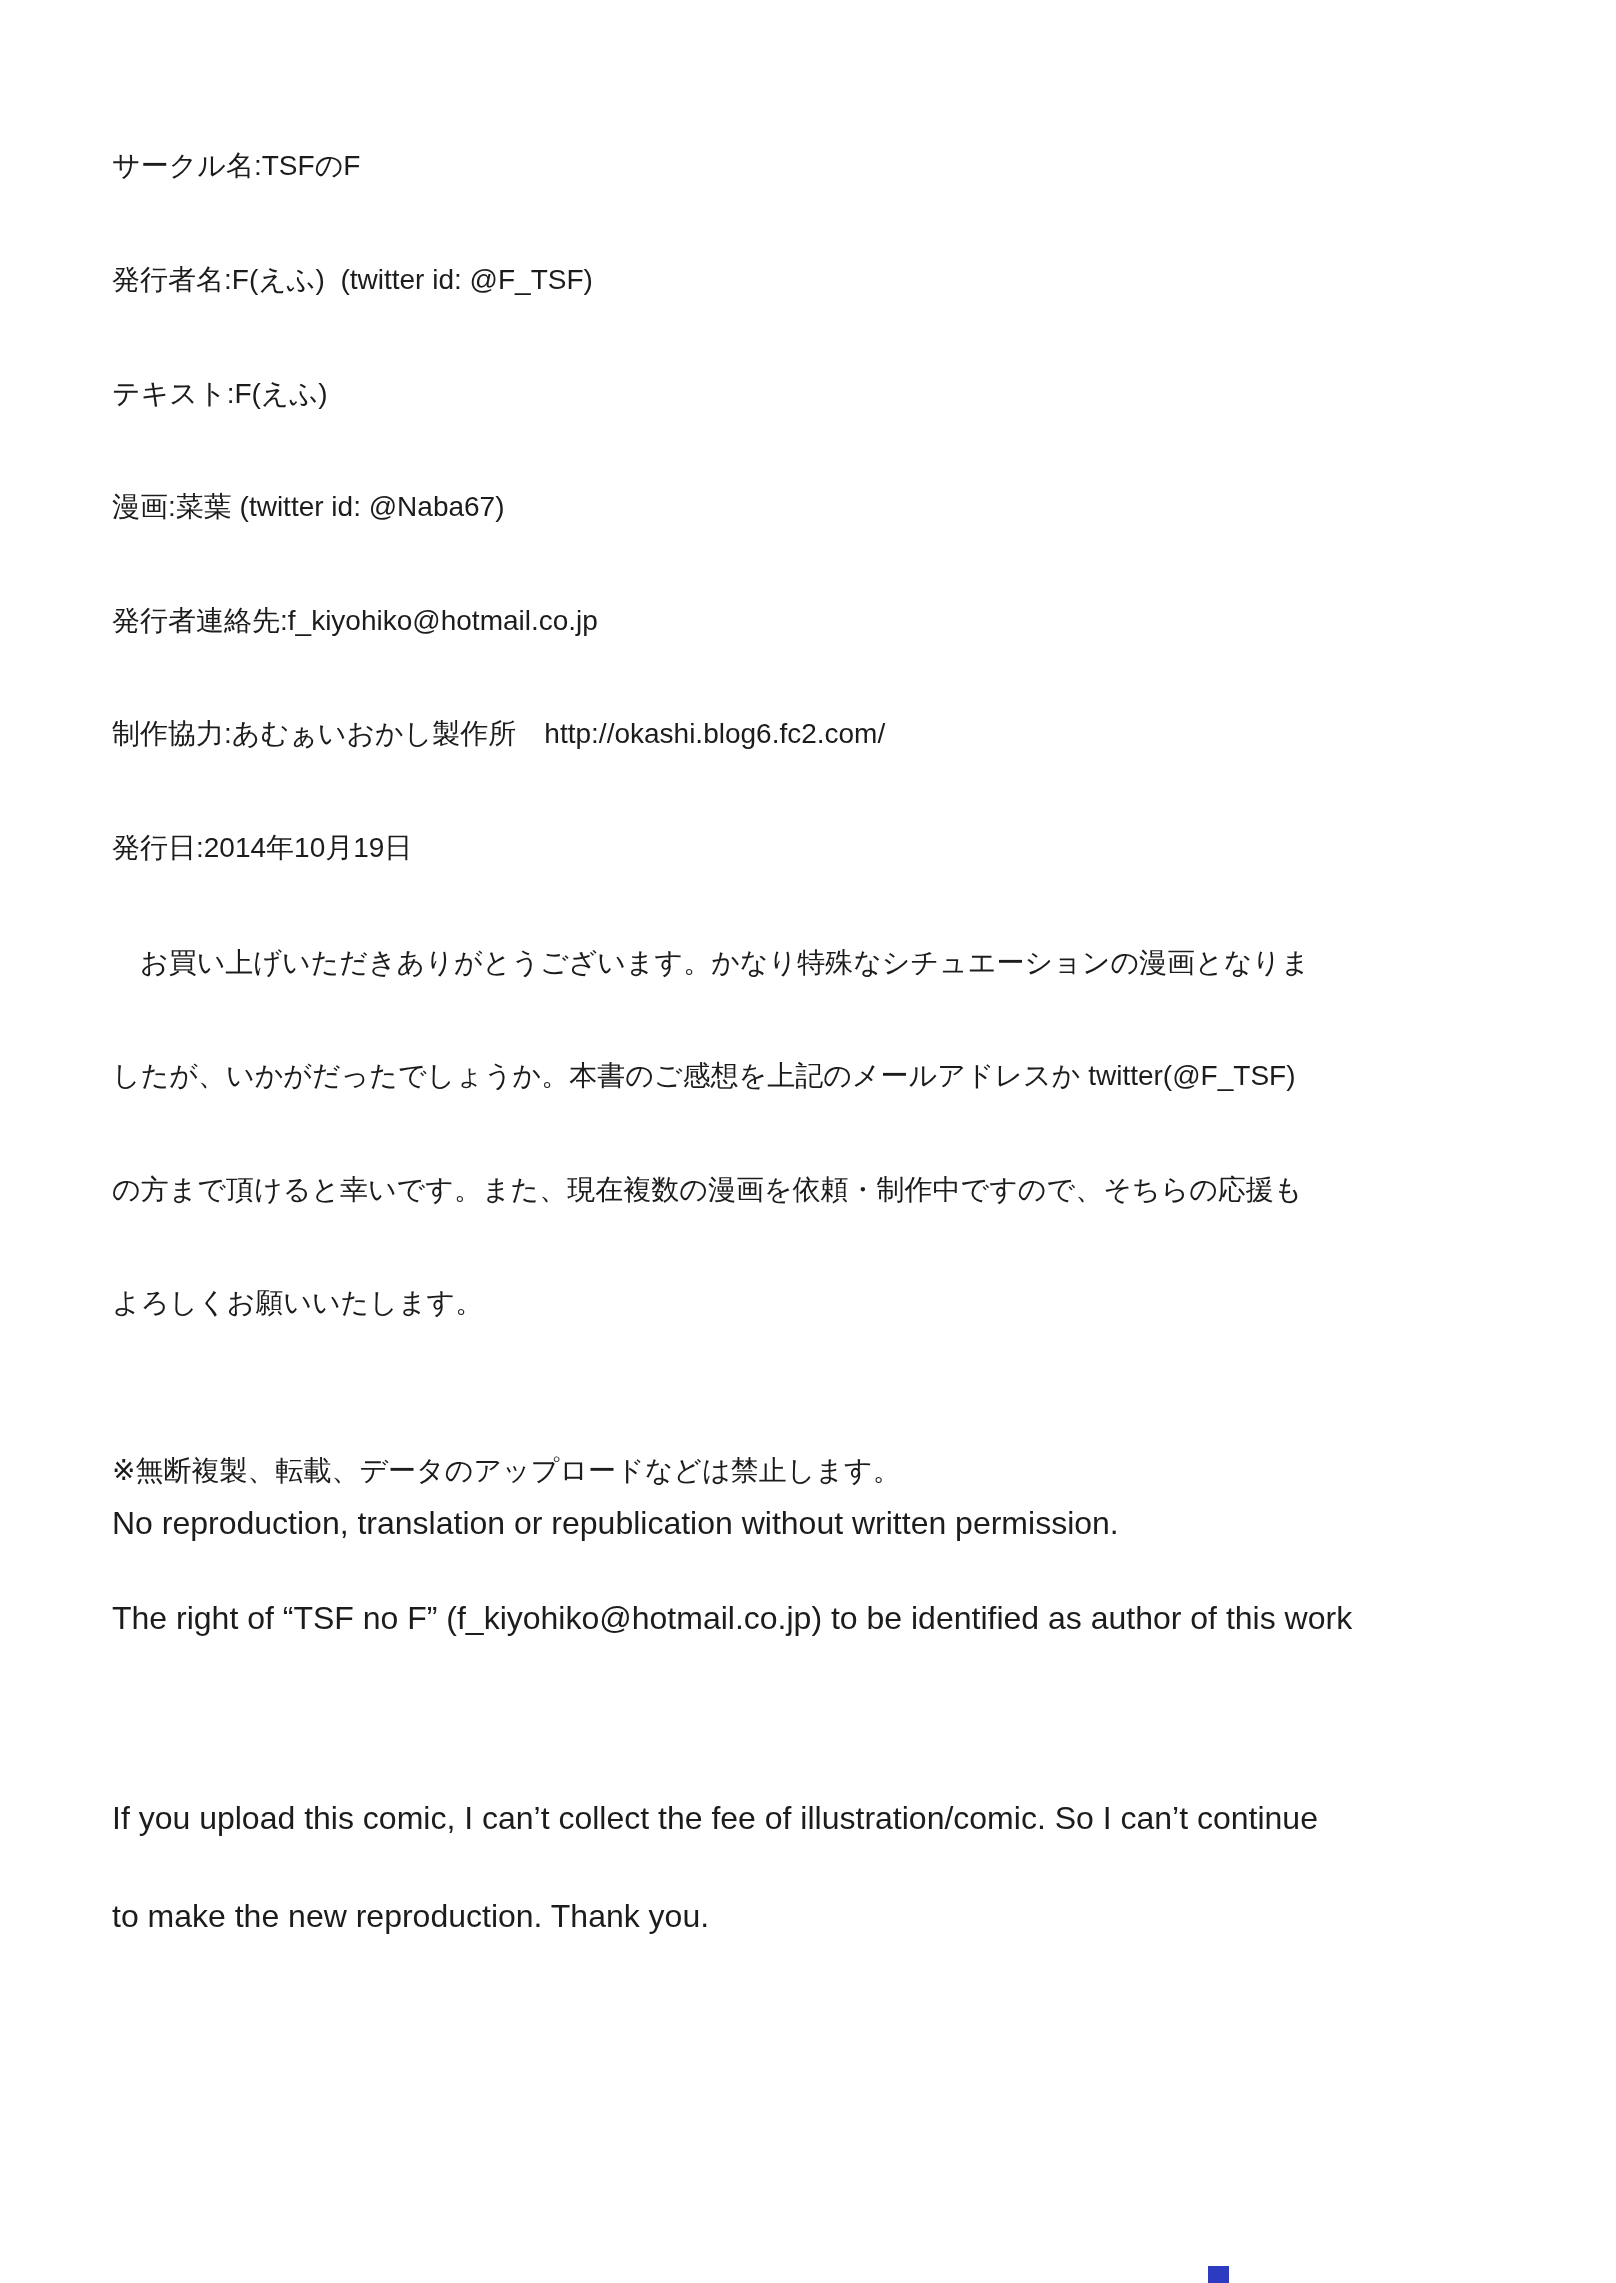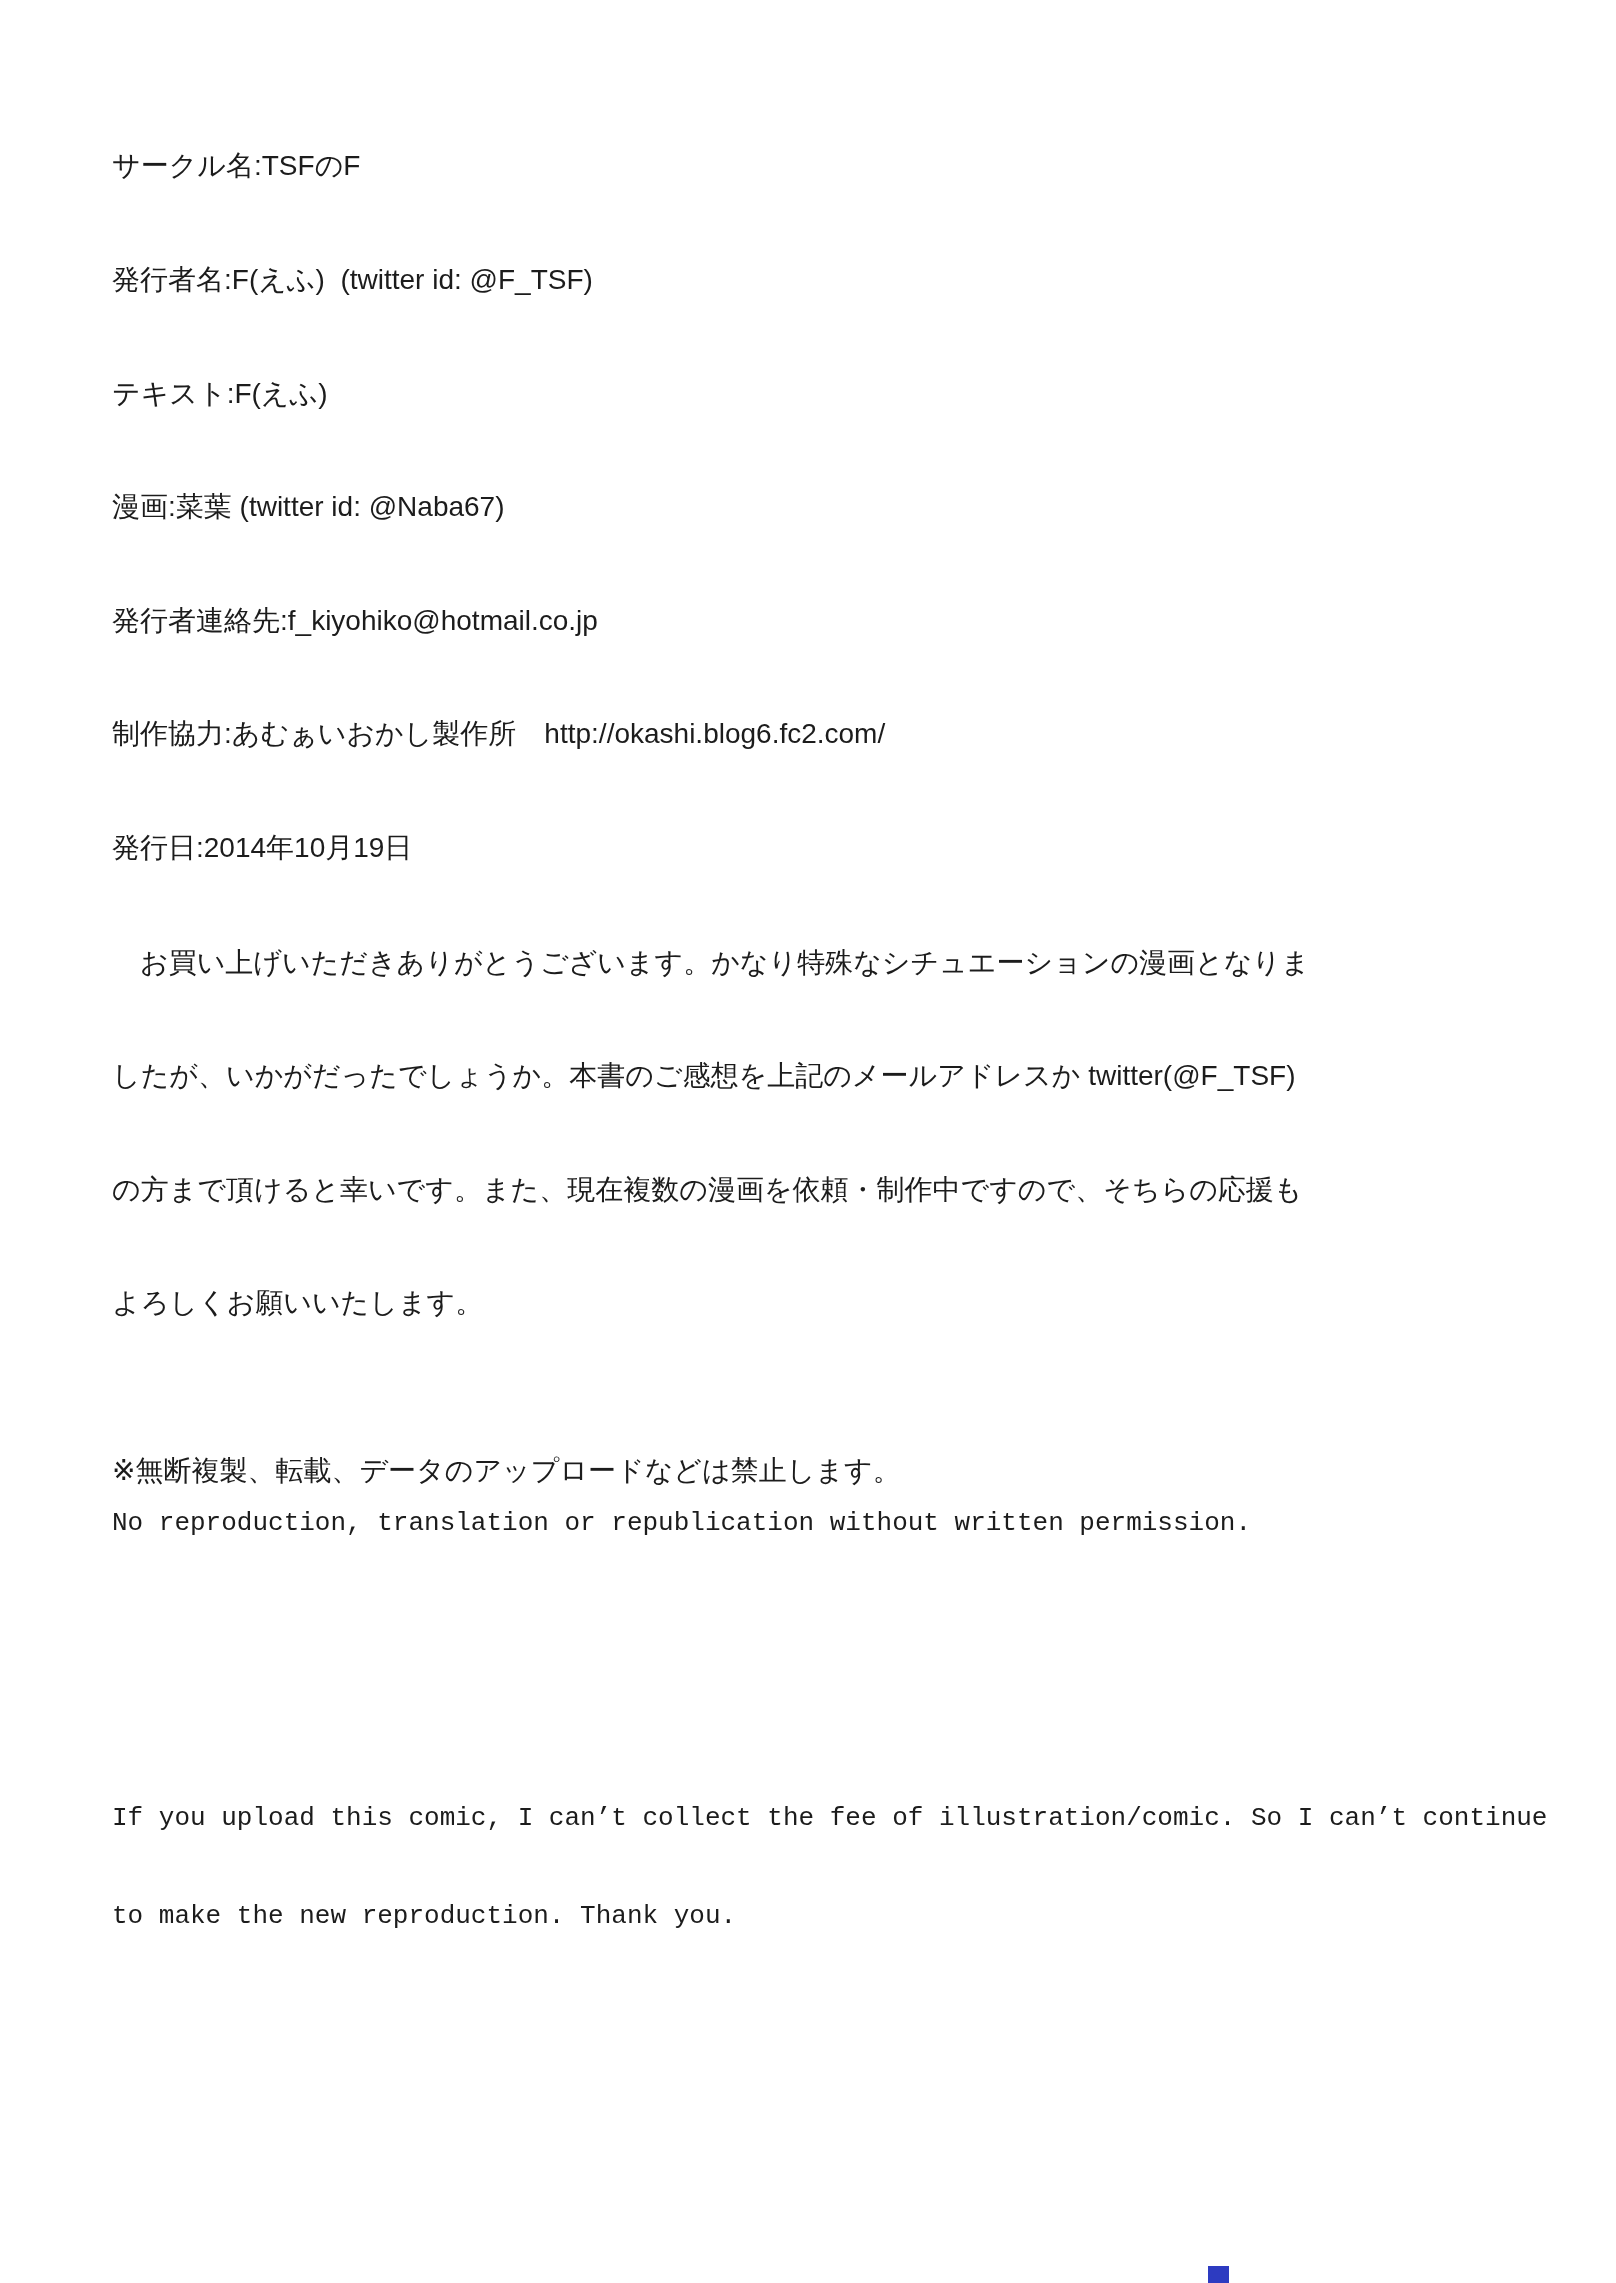--- a/index.html
+++ b/index.html
@@ -13,21 +13,21 @@
     color: #1c1c1c;
   }
   .ln {
     position: absolute;
     left: 112px;
     margin: 0;
     white-space: pre;
     color: #1c1c1c;
   }
   .jp { font-size: 28px; line-height: 38px; }
-  .en { font-size: 26px; line-height: 40px; font-family: Liberation Mono, monospace; }
+  .en { font-size: 32px; line-height: 40px; }
   .bottom-mark {
     position: absolute;
     left: 1208px;
     top: 2266px;
     width: 21px;
     height: 18px;
     background: #2d3bc1;
   }
 </style>
 </head>
@@ -44,19 +44,20 @@
   <p class="ln jp" style="top:829px">発行日:2014年10月19日</p>
 
   <p class="ln jp" style="top:944px">　お買い上げいただきありがとうございます。かなり特殊なシチュエーションの漫画となりま</p>
   <p class="ln jp" style="top:1171px">の方まで頂けると幸いです。また、現在複数の漫画を依頼・制作中ですので、そちらの応援も</p>
   <p class="ln jp" style="top:1057px">したが、いかがだったでしょうか。本書のご感想を上記のメールアドレスか twitter(@F_TSF)</p>
   <p class="ln jp" style="top:1284px">よろしくお願いいたします。</p>
 
   <p class="ln jp" style="top:1452px">※無断複製、転載、データのアップロードなどは禁止します。</p>
 
   <p class="ln en" style="top:1503px">No reproduction, translation or republication without written permission.</p>
+  <p class="ln en" style="top:1598px">The right of “TSF no F” (f_kiyohiko@hotmail.co.jp) to be identified as author of this work</p>
   <p class="ln en" style="top:1798px">If you upload this comic, I can’t collect the fee of illustration/comic. So I can’t continue</p>
   <p class="ln en" style="top:1896px">to make the new reproduction. Thank you.</p>
 
   <div class="bottom-mark"></div>
 
 </div>
 
 
 </body></html>

